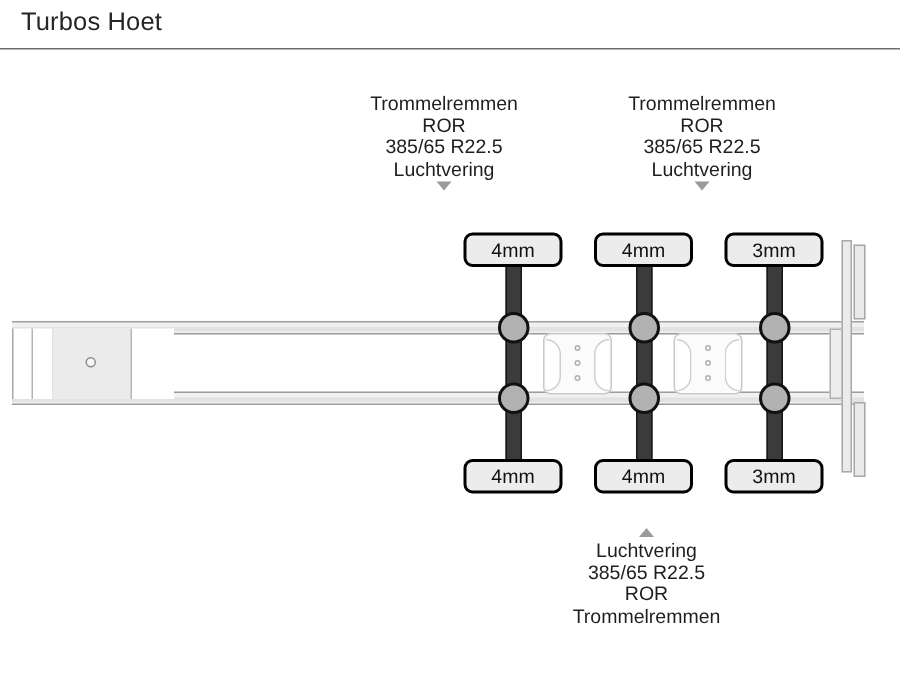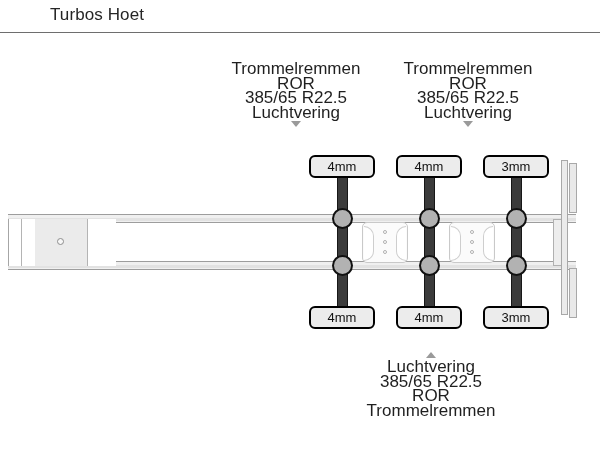--- a/index.html
+++ b/index.html
@@ -27,21 +27,20 @@
   }
   #page-title {
     position: absolute;
     left: 14px;
     top: 5px;
     font-size: 17px;
     font-weight: 400;
     color: #262626;
     letter-spacing: 0.1px;
     white-space: nowrap;
-    margin-left: 36px;
   }
   #header-rule {
     position: absolute;
     left: 0;
     top: 32px;
     width: 600px;
     height: 1px;
     background: #6e6e6e;
   }
   #reference-line {
@@ -59,21 +58,21 @@
     left: 0;
     top: 0;
     width: 600px;
     height: 450px;
   }
 
   
   .callout {
     position: absolute;
     text-align: center;
-    font-size: 17px;
+    font-size: 13px;
     line-height: 14.5px;
     color: #1f1f1f;
     white-space: nowrap;
   }
   .callout .ln { display: block; }
 
   .arrow-down, .arrow-up {
     display: block;
     margin: 1px auto 0 auto;
     width: 0;

